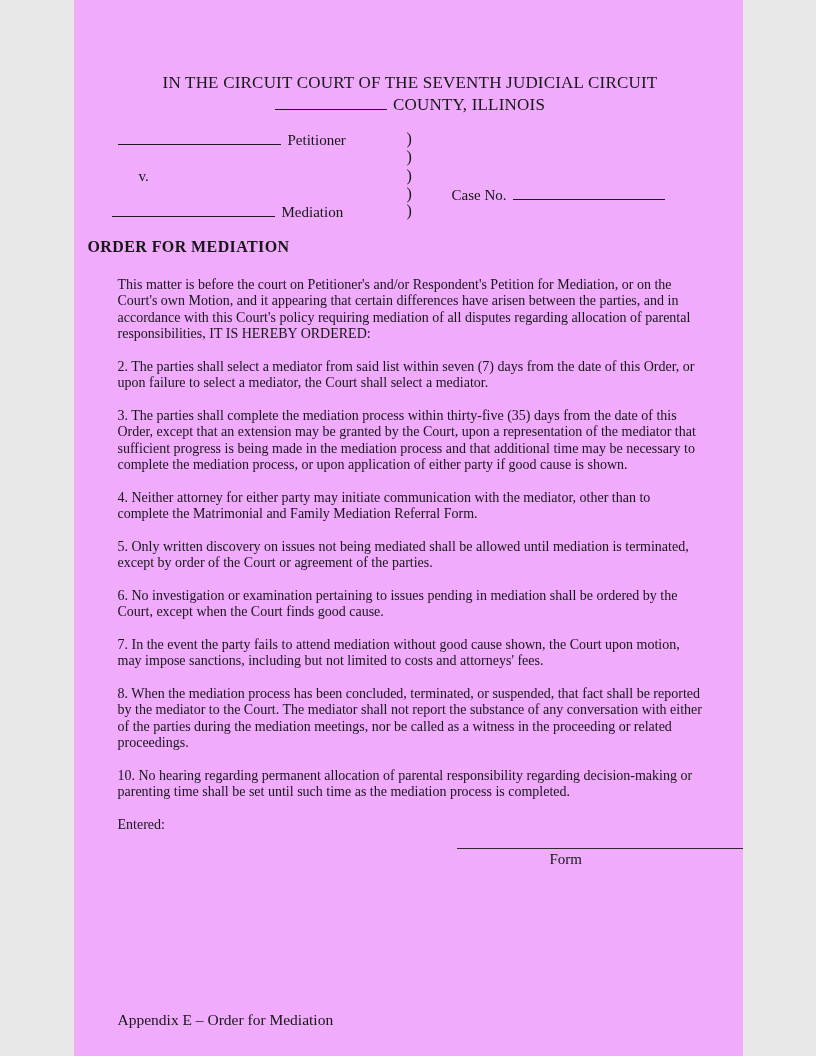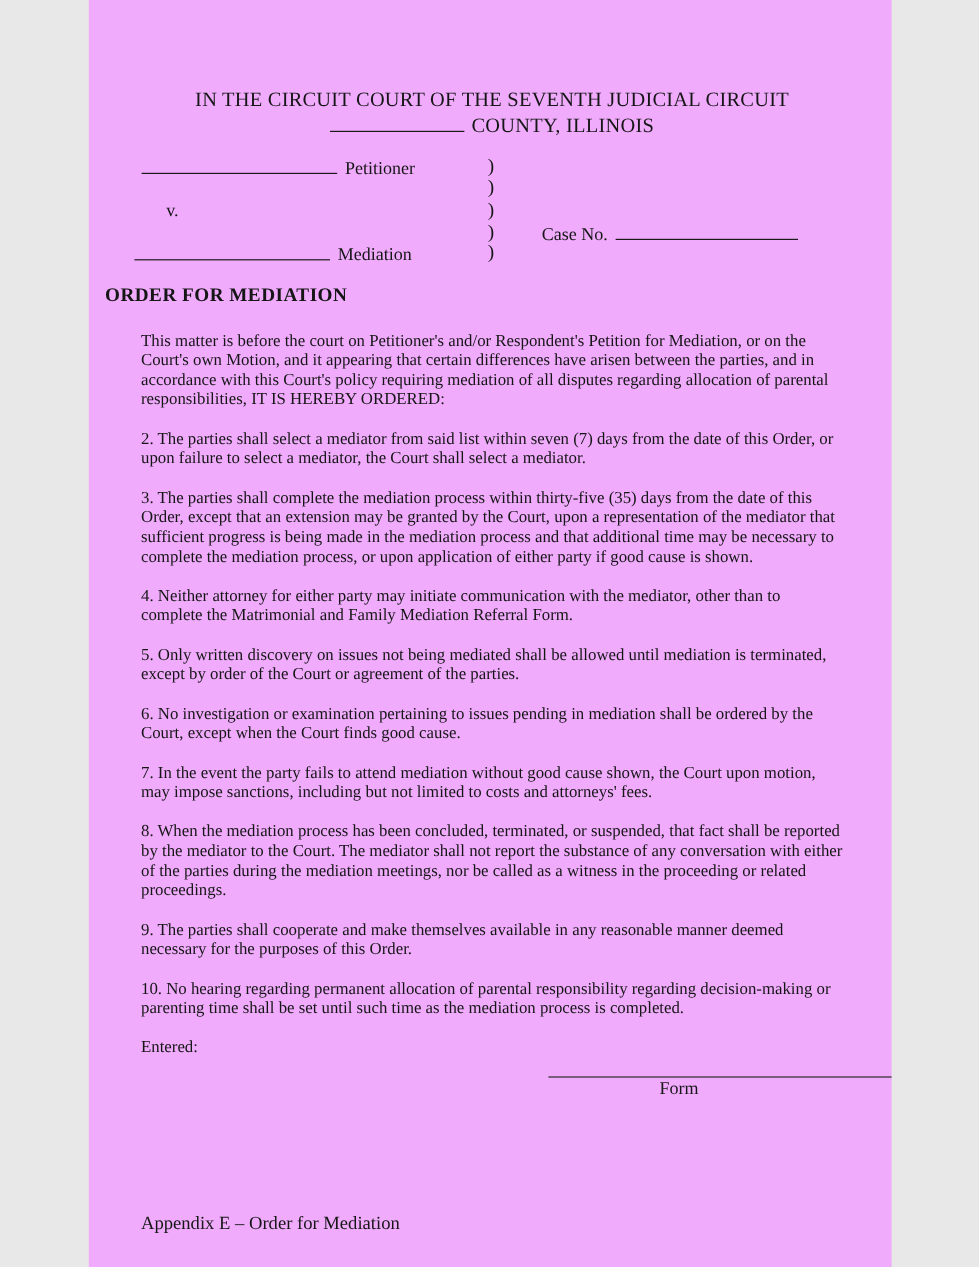--- a/index.html
+++ b/index.html
@@ -129,21 +129,20 @@
 
   <div class="body-text">
     <p class="first">This matter is before the court on Petitioner's and/or Respondent's Petition for Mediation, or on the Court's own Motion, and it appearing that certain differences have arisen between the parties, and in accordance with this Court's policy requiring mediation of all disputes regarding allocation of parental responsibilities, IT IS HEREBY ORDERED:</p>
     <p>2. The parties shall select a mediator from said list within seven (7) days from the date of this Order, or upon failure to select a mediator, the Court shall select a mediator.</p>
     <p>3. The parties shall complete the mediation process within thirty-five (35) days from the date of this Order, except that an extension may be granted by the Court, upon a representation of the mediator that sufficient progress is being made in the mediation process and that additional time may be necessary to complete the mediation process, or upon application of either party if good cause is shown.</p>
     <p>4. Neither attorney for either party may initiate communication with the mediator, other than to complete the Matrimonial and Family Mediation Referral Form.</p>
     <p>5. Only written discovery on issues not being mediated shall be allowed until mediation is terminated, except by order of the Court or agreement of the parties.</p>
     <p>6. No investigation or examination pertaining to issues pending in mediation shall be ordered by the Court, except when the Court finds good cause.</p>
     <p>7. In the event the party fails to attend mediation without good cause shown, the Court upon motion, may impose sanctions, including but not limited to costs and attorneys' fees.</p>
     <p>8. When the mediation process has been concluded, terminated, or suspended, that fact shall be reported by the mediator to the Court. The mediator shall not report the substance of any conversation with either of the parties during the mediation meetings, nor be called as a witness in the proceeding or related proceedings.</p>
-    <p>9. The parties shall cooperate and make themselves available in any reasonable manner deemed necessary for the purposes of this Order.</p>
     <p>10. No hearing regarding permanent allocation of parental responsibility regarding decision-making or parenting time shall be set until such time as the mediation process is completed.</p>
     <p>
         <span class="entered-line">Entered:</span>
       </p>
   </div>
 
   <div class="sig-block">
     <div class="sig-line"></div>
     <div class="sig-label">Form</div>
   </div>

